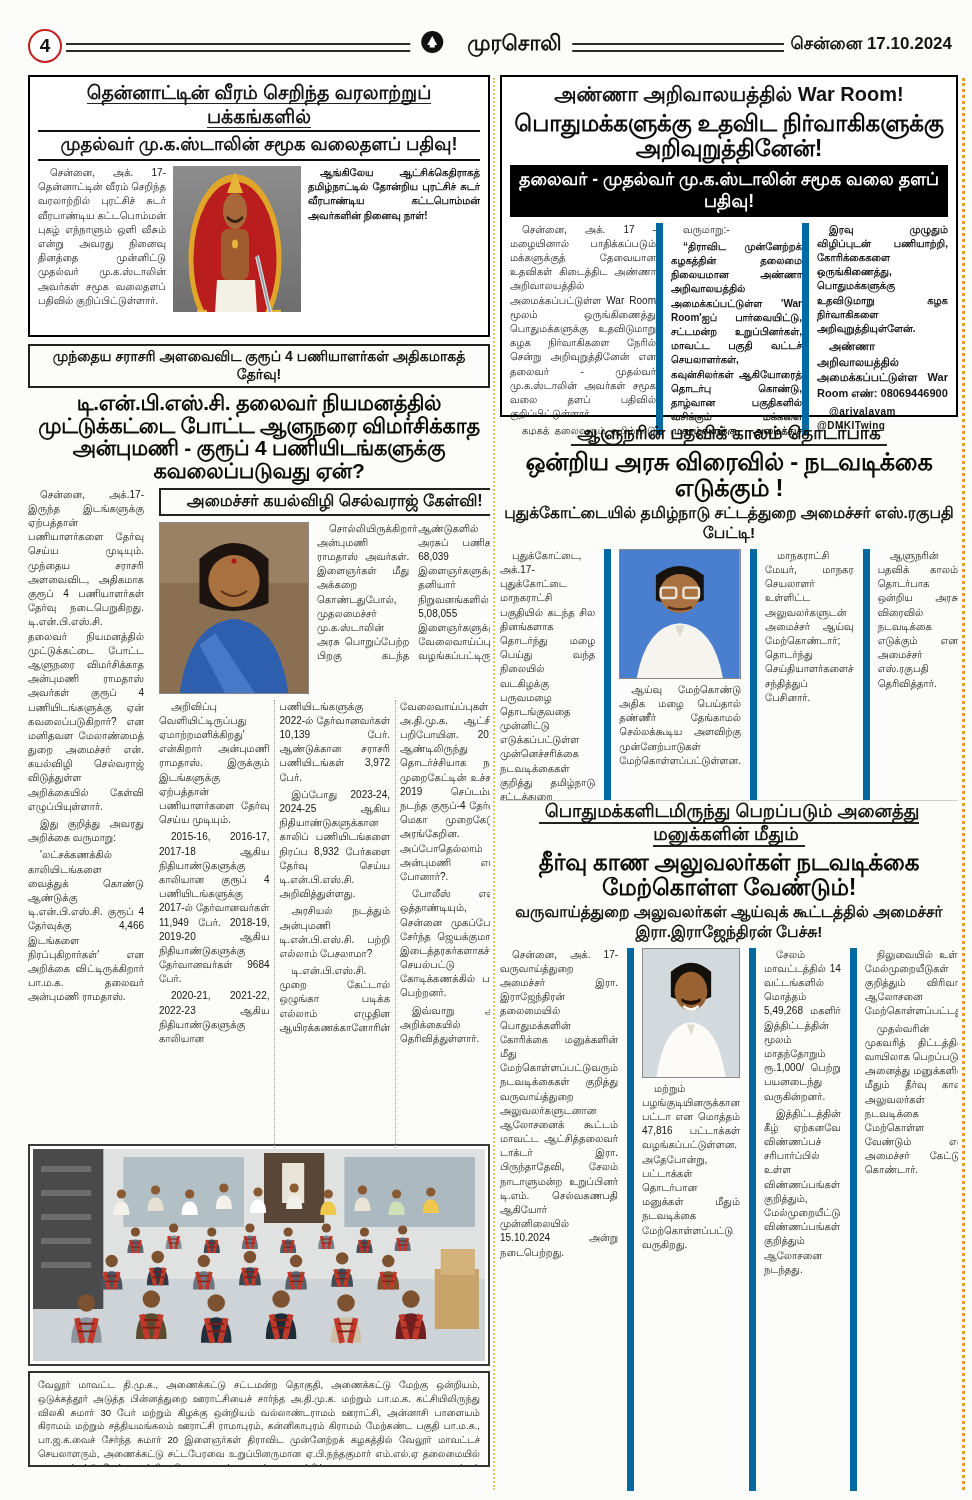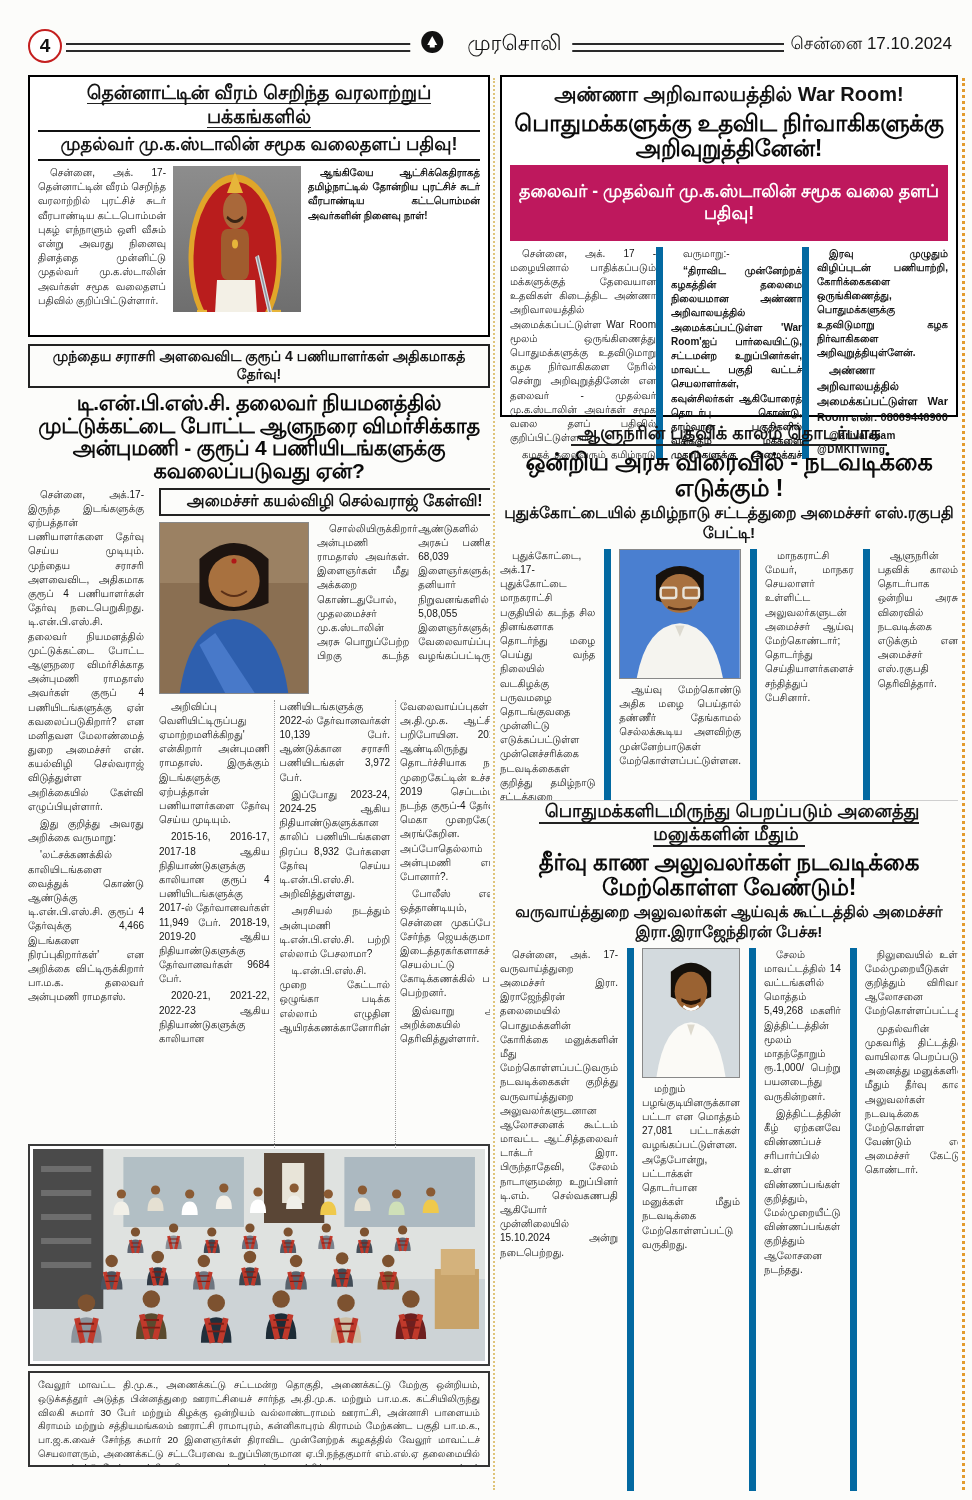--- a/index.html
+++ b/index.html
@@ -9,23 +9,23 @@
     font-family:"Liberation Sans","DejaVu Sans",sans-serif;
   }
   
   .masthead-bar{position:absolute;top:28px;left:22px;right:12px;height:40px;}
   .mast-rule{position:absolute;top:15px;left:44px;right:2px;height:5px;
     border-top:2px solid #2a2a2a;border-bottom:2px solid #2a2a2a;}
   .pagenum{position:absolute;left:6px;top:1px;width:30px;height:30px;border:2.5px solid #c41f1f;
     border-radius:50%;background:#fff;display:flex;align-items:center;justify-content:center;
     font-size:19px;font-weight:bold;color:#111;}
   .brand{position:absolute;left:50%;transform:translateX(-50%);top:2px;background:#fcfcfa;
-    padding:0 10px;display:flex;align-items:center;gap:23px;font-size:21px;font-weight:normal;}
+    padding:0 10px;display:flex;align-items:center;gap:23px;font-size:21px;font-weight:bold;}
   .edition{position:absolute;right:2px;top:6px;background:#fcfcfa;padding:0 6px;
-    font-size:17px;font-weight:normal;}
+    font-size:17px;font-weight:bold;}
   
   .mid-div{position:absolute;left:493px;top:78px;height:1412px;border-left:2px dotted #d9b75a;opacity:.8;}
   .edge-div{position:absolute;left:962px;top:78px;height:1412px;border-left:3px dotted #e39b2d;}
   
   .left-half{position:absolute;left:28px;top:75px;width:462px;}
   .right-half{position:absolute;left:500px;top:75px;width:458px;}
   
   .boxed{border:2px solid #000;background:#fff;}
   .kicker{font-weight:bold;text-align:center;}
   .kicker.underlined span{border-bottom:2px solid #222;padding:0 6px 1px;}
@@ -54,21 +54,21 @@
   .b-below{column-count:3;column-gap:10px;column-rule:1px dotted #999;height:468px;overflow:hidden;}
   
   .photo-fig{margin:0;}
   .photo-frame{border:2px solid #3a3a3a;padding:3px;background:#fff;}
   .caption-box{border:2px solid #333;margin-top:5px;padding:5px 8px;font-size:9.5px;
     line-height:1.45;text-align:justify;font-weight:500;height:96px;overflow:hidden;box-sizing:border-box;}
   
   .art-c{height:342px;padding:6px 8px;box-sizing:border-box;margin-bottom:6px;}
   .art-c .kicker{font-size:20px;}
   .art-c .headline{font-size:23px;margin:3px 0 4px;}
-  .art-c .subline{background:#be185d;color:#fff;font-size:17.5px;padding:16px 2px;}
+  .art-c .subline{background:#000000;color:#fff;font-size:17.5px;padding:4px 2px;}
   .c-body{display:grid;grid-template-columns:1fr 1fr 1fr;margin-top:6px;height:212px;overflow:hidden;}
   .c-phone{font-size:11px;}
   .c-tags{letter-spacing:.5px;}
   
   .art-d{height:378px;overflow:hidden;border-bottom:1px solid #cfcfcf;padding-bottom:4px;box-sizing:border-box;}
   .art-e{height:690px;overflow:hidden;}
   .art-d .kicker,.art-e .kicker{font-size:18px;}
   .art-d .headline{font-size:24px;margin:3px 0;}
   .art-e .headline{font-size:23px;margin:3px 0;}
   .art-d .subline,.art-e .subline{font-size:15.5px;margin-bottom:5px;}
@@ -318,21 +318,21 @@
           <svg class="img-block" viewBox="0 0 100 112" preserveAspectRatio="none" style="height:128px;">
             <rect width="100" height="112" fill="#d3dade"></rect>
             <path d="M29 20 Q50 4 71 20 L71 42 Q50 50 29 42 Z" fill="#14100b"></path>
             <circle cx="50" cy="37" r="17" fill="#9a6232"></circle>
             <path d="M40 46 Q50 52 60 46 L60 43 Q50 48 40 43 Z" fill="#231207"></path>
             <path d="M42 50 Q50 56 58 50" stroke="#fff" stroke-width="2.4" fill="none"></path>
             <path d="M14 112 Q22 66 50 64 Q78 66 86 112 Z" fill="#fbfaf6"></path>
             <path d="M46 66 L50 76 L54 66 Z" fill="#ddd9cd"></path>
           </svg>
         </span>
-        <p>மற்றும் பழங்குடியினருக்கான பட்டா என மொத்தம் 27,081 பட்டாக்கள் வழங்கப்பட்டுள்ளன. அதேபோன்று, பட்டாக்கள் தொடர்பான மனுக்கள் மீதும் நடவடிக்கை மேற்கொள்ளப்பட்டு வருகிறது.</p>
+        <p>மற்றும் பழங்குடியினருக்கான பட்டா என மொத்தம் 47,816 பட்டாக்கள் வழங்கப்பட்டுள்ளன. அதேபோன்று, பட்டாக்கள் தொடர்பான மனுக்கள் மீதும் நடவடிக்கை மேற்கொள்ளப்பட்டு வருகிறது.</p>
       </div>
       <div class="col-sep">
         <p>சேலம் மாவட்டத்தில் 14 வட்டங்களில் மொத்தம் 5,49,268 மகளிர் இத்திட்டத்தின் மூலம் மாதந்தோறும் ரூ.1,000/ பெற்று பயனடைந்து வருகின்றனர்.</p>
         <p>இத்திட்டத்தின் கீழ் ஏற்கனவே விண்ணப்பச் சரிபார்ப்பில் உள்ள விண்ணப்பங்கள் குறித்தும், மேல்முறையீட்டு விண்ணப்பங்கள் குறித்தும் ஆலோசனை நடந்தது.</p>
       </div>
       <div class="col-sep">
         <p>நிலுவையில் உள்ள மேல்முறையீடுகள் குறித்தும் விரிவாக ஆலோசனை மேற்கொள்ளப்பட்டது.</p>
         <p>முதல்வரின் முகவரித் திட்டத்தின் வாயிலாக பெறப்படும் அனைத்து மனுக்களின் மீதும் தீர்வு காண அலுவலர்கள் நடவடிக்கை மேற்கொள்ள வேண்டும் என அமைச்சர் கேட்டுக் கொண்டார்.</p>
       </div>
     </div>

